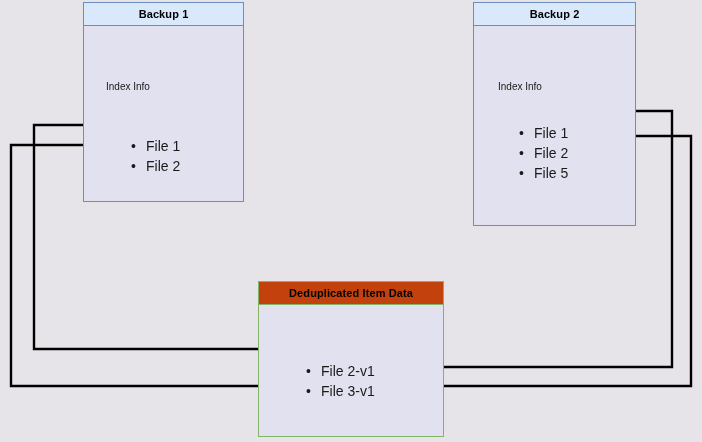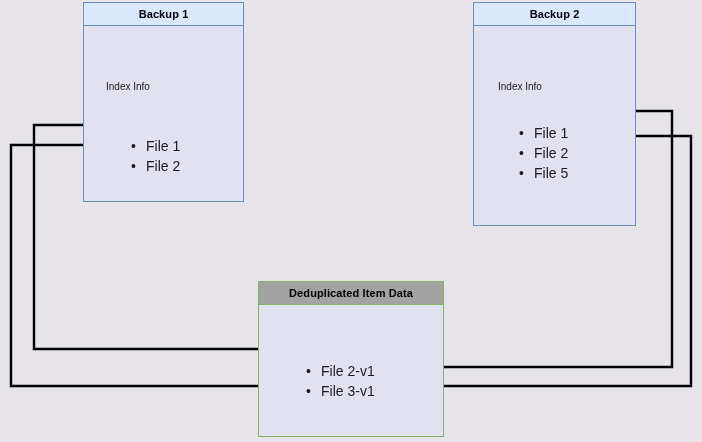--- a/index.html
+++ b/index.html
@@ -44,21 +44,21 @@
     border-bottom: 1.6px solid #6c8ebf;
     display: flex;
     align-items: center;
     justify-content: center;
     font-size: 11px;
     font-weight: bold;
     color: #000000;
     letter-spacing: 0.1px;
   }
   .node.dedup .node-header {
-    background: #a3a3a3;
+    background: #c2410c;
     border-bottom-color: #82b366;
   }
   .node-body {
     position: relative;
     width: 100%;
   }
   .index-label {
     position: absolute;
     font-size: 10px;
     color: #1a1a1a;

